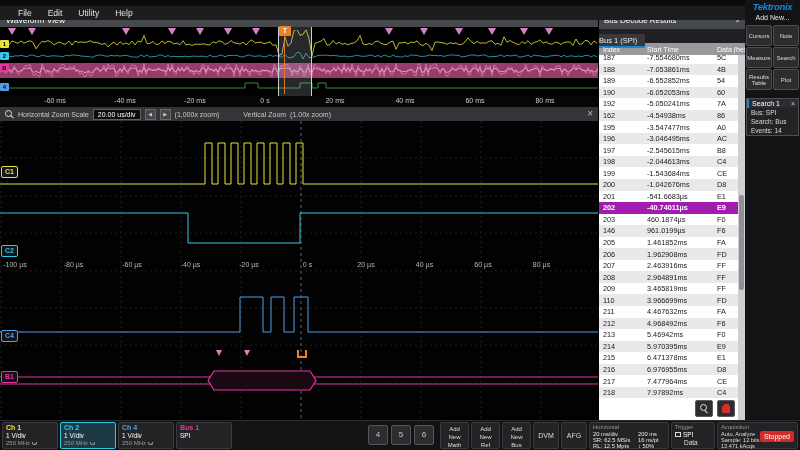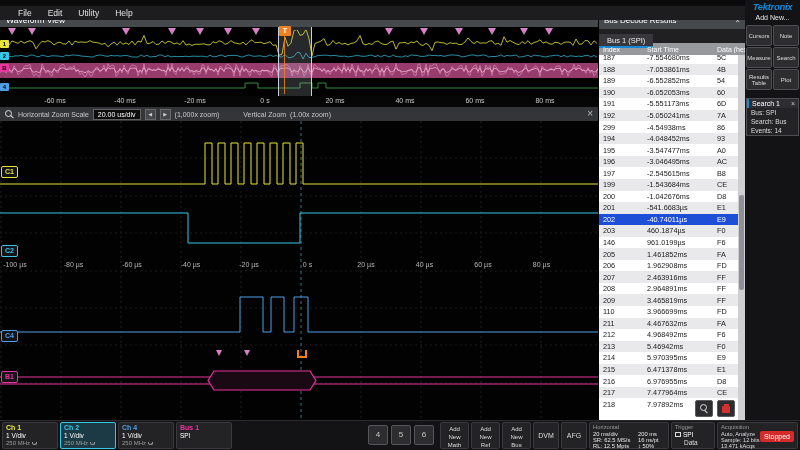--- a/index.html
+++ b/index.html
@@ -38,30 +38,30 @@
   .zoom-axis .axis-label { color:#b8b8b8; }
   .ch-badge { position:absolute; left:1px; font-size:7px; font-weight:bold; padding:1px 3px; background:#131318; border:1px solid; border-radius:2px; line-height:8px; }
   .bus-label { position:absolute; left:208px; top:251px; width:108px; height:16px; text-align:center; line-height:16px; color:#fff; font-size:7.5px; font-weight:bold; z-index:2; }
   .u-marker { position:absolute; left:297px; top:229px; width:10px; height:8px; border:2px solid #f08020; border-top:none; }
 
   
   .results-panel { position:absolute; left:598px; top:14px; width:147px; height:406px; background:#2a2a2c; border-left:1px solid #000; }
   .rp-header { height:15px; background:#46494c; color:#fff; font-size:8px; padding:2px 5px; display:flex; }
   .rp-close, .sp-close { margin-left:auto; color:#ccc; }
   .rp-tab-row { height:14px; background:#202022; }
-  .rp-tab { display:inline-block; height:14px; background:#38383c; color:#eee; font-size:7.5px; padding:2px 8px 0 8px; border-bottom:2px solid #1787d8; }
+  .rp-tab { display:inline-block; height:14px; background:#38383c; color:#eee; font-size:7.5px; padding:2px 8px 0 0; border-bottom:2px solid #1787d8; }
   .rp-cols { height:12px; background:#97999c; color:#fff; font-size:7px; display:flex; align-items:center; }
   .c-idx { width:28px; padding-left:4px; overflow:hidden; white-space:nowrap; }
   .c-time { width:70px; overflow:hidden; white-space:nowrap;margin-left:20px; }
   .c-data { flex:1; overflow:hidden; white-space:nowrap; }
   .rp-rows { position:absolute; top:41px; bottom:0; left:0; right:7px; overflow:hidden; background:#fff; }
   .rp-rows .trow:first-child { margin-top:-3px; }
   .trow { display:flex; height:11.55px; font-size:7.3px; color:#1a1a1a; align-items:center; }
   .trow:nth-child(even) { background:#e9e9ec; }
-  .trow.sel { background:#1d4ed8; color:#fff; }
+  .trow.sel { background:#a21caf; color:#fff;font-weight:bold; }
   .rp-scroll { position:absolute; right:0; top:41px; width:7px; bottom:0; background:#cfcfd2; }
   .rp-thumb { position:absolute; top:140px; height:95px; left:1px; width:5px; background:#8f8f95; border-radius:2px; }
   .rp-tools { position:absolute; right:10px; bottom:3px; display:flex; gap:4px; z-index:3; }
   .tool-btn { width:18px; height:17px; background:#2d2d30; border:1px solid #5a5a5e; border-radius:2px; display:flex; align-items:center; justify-content:center; }
 
   
   .mag { position:relative; display:inline-block; width:9px; height:9px; }
   .mag::before { content:""; position:absolute; left:0; top:0; width:5px; height:5px; border:1.2px solid #ddd; border-radius:50%; }
   .mag::after { content:""; position:absolute; left:5.5px; top:5.5px; width:4px; height:1.2px; background:#ddd; transform:rotate(45deg); transform-origin:0 0; }
   .trash { position:relative; display:inline-block; width:8px; height:9px; }
@@ -248,53 +248,48 @@
           <span class="c-idx">189</span>
           <span class="c-time">-6.552852ms</span>
           <span class="c-data">54</span>
         </div>
         <div class="trow">
           <span class="c-idx">190</span>
           <span class="c-time">-6.052053ms</span>
           <span class="c-data">60</span>
         </div>
         <div class="trow">
-          <span class="c-idx">191</span>
-          <span class="c-time">-5.551173ms</span>
-          <span class="c-data">6D</span>
-        </div>
-        <div class="trow">
           <span class="c-idx">192</span>
           <span class="c-time">-5.050241ms</span>
           <span class="c-data">7A</span>
         </div>
         <div class="trow">
-          <span class="c-idx">299</span>
+          <span class="c-idx">162</span>
           <span class="c-time">-4.54938ms</span>
           <span class="c-data">86</span>
-        </div>
-        <div class="trow">
-          <span class="c-idx">194</span>
-          <span class="c-time">-4.048452ms</span>
-          <span class="c-data">93</span>
         </div>
         <div class="trow">
           <span class="c-idx">195</span>
           <span class="c-time">-3.547477ms</span>
           <span class="c-data">A0</span>
         </div>
         <div class="trow">
           <span class="c-idx">196</span>
           <span class="c-time">-3.046495ms</span>
           <span class="c-data">AC</span>
         </div>
         <div class="trow">
           <span class="c-idx">197</span>
           <span class="c-time">-2.545615ms</span>
           <span class="c-data">B8</span>
+        </div>
+        <div class="trow">
+          <span class="c-idx">198</span>
+          <span class="c-time">-2.044613ms</span>
+          <span class="c-data">C4</span>
         </div>
         <div class="trow">
           <span class="c-idx">199</span>
           <span class="c-time">-1.543684ms</span>
           <span class="c-data">CE</span>
         </div>
         <div class="trow">
           <span class="c-idx">200</span>
           <span class="c-time">-1.042676ms</span>
           <span class="c-data">D8</span>

